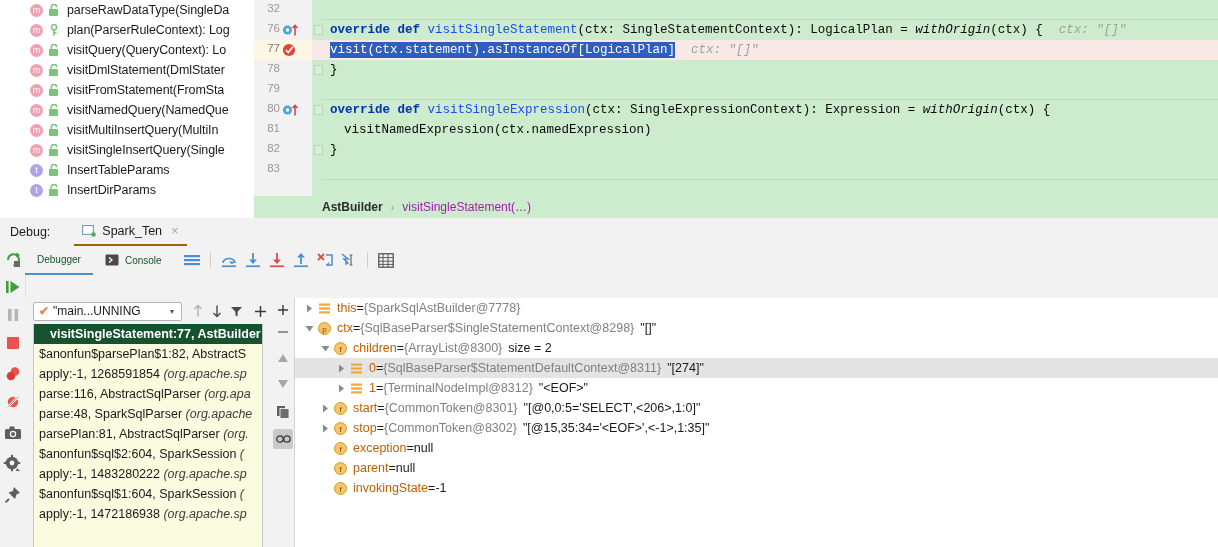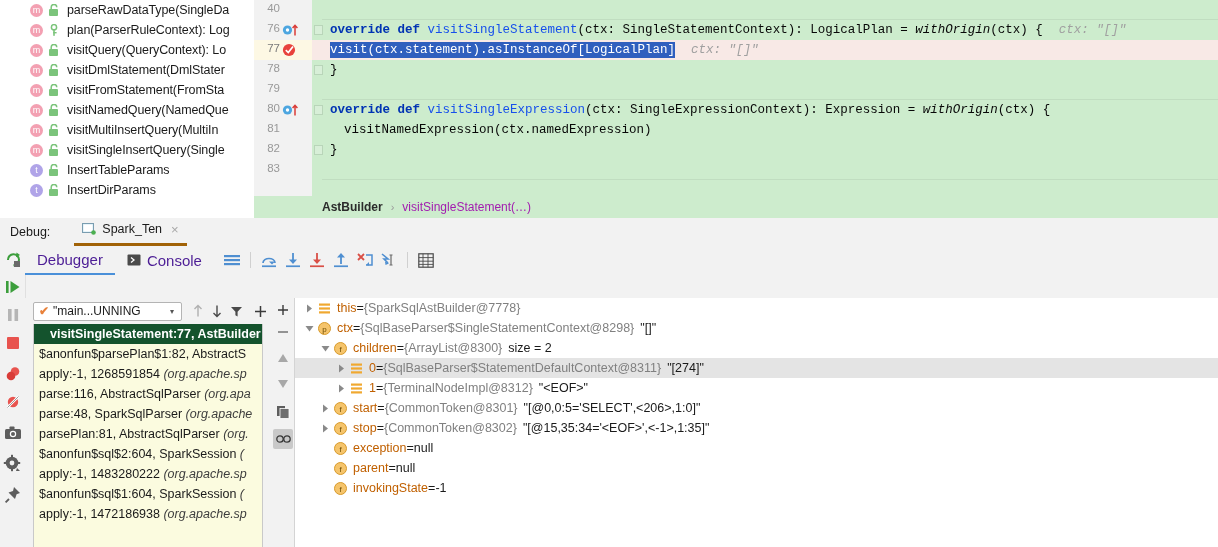--- a/index.html
+++ b/index.html
@@ -83,39 +83,39 @@
   
   #debug-window { position:absolute; left:0; top:218px; width:1218px; height:329px; background:#f2f2f2; }
   #debug-header {
     position:absolute; left:0; top:0; width:1218px; height:28px;
     background:#f2f2f2; display:flex; align-items:center;
     border-bottom:1px solid #d6d6d6;
   }
   #debug-label { margin-left:10px; font-size:12.5px; color:#1a1a1a; }
   #debug-tab {
     margin-left:24px; height:27px; display:flex; align-items:center;
-    border-bottom:6px solid #a16207; padding:0 8px;
+    border-bottom:3px solid #a16207; padding:0 8px;
   }
   #debug-tab .tabicon { width:14px; height:12px; margin-right:6px; position:relative; flex:none;}
   #debug-tab .tabname { font-size:12.5px; color:#1a1a1a; }
   #debug-tab .tabclose { margin-left:9px; font-size:13px; color:#a8a8a8; }
 
   
   #vtoolbar {
     position:absolute; left:0; top:28px; width:25px; height:301px;
     background:#f2f2f2; border-right:1px solid #e0e0e0;
   }
   .vtool { position:absolute; left:3px; width:20px; height:20px; }
 
   
   #dbg-toolbar {
     position:absolute; left:25px; top:28px; width:1193px; height:28px;
     background:#f2f2f2; display:flex; align-items:center;
   }
-  .dbg-tab { height:27px; display:flex; align-items:center; padding:0 12px; font-size:15px; color:#4c1d95;text-align:right; }
+  .dbg-tab { height:27px; display:flex; align-items:center; padding:0 12px; font-size:10px; color:#14532d;text-align:right; }
   .dbg-tab.active { border-bottom:2px solid #4a90d9; }
   .dbg-tab .ico { margin-right:6px; display:flex; }
   .tb-sep { width:1px; height:16px; background:#d0d0d0; margin:0 6px; }
   .tb-btn { width:24px; height:22px; display:flex; align-items:center; justify-content:center; }
 
   
   #subtabs {
     position:absolute; left:25px; top:56px; width:1193px; height:24px; background:#f2f2f2;
   }
   .sub-tab { position:absolute; top:0; height:23px; display:flex; align-items:center; padding:0 10px; font-size:12.5px; color:#1a1a1a; }
@@ -279,21 +279,21 @@
               <path d="M3.2 5 V3.2 a2.8 2.8 0 0 1 5.6 0" fill="none" stroke="#7bc47b" stroke-width="1.5"></path>
             </svg>
           </span>
           <span class="struct-label">InsertDirParams</span>
         </div>
       </div>
 
     <div id="editor">
       <div id="gutter">
           <div class="gut-row" style="top: 0px;">
-            <span class="gut-num">40</span>
+            <span class="gut-num">32</span>
           </div>
           <div class="gut-row" style="top: 20px;">
             <span class="gut-num">76</span>
             <span class="gut-mark"><svg width="22" height="14" viewBox="0 0 22 14">
                 <circle cx="5.5" cy="7" r="4.6" fill="#4da6e0"></circle>
                 <circle cx="5.5" cy="7" r="1.7" fill="#ffffff"></circle>
                 <path d="M13 12.5 V2.5 M10.6 5 L13 2.3 L15.4 5" stroke="#d93c38" stroke-width="1.5" fill="none"></path>
               </svg></span>
           </div>
           <div class="gut-row hl" style="top: 40px;">

